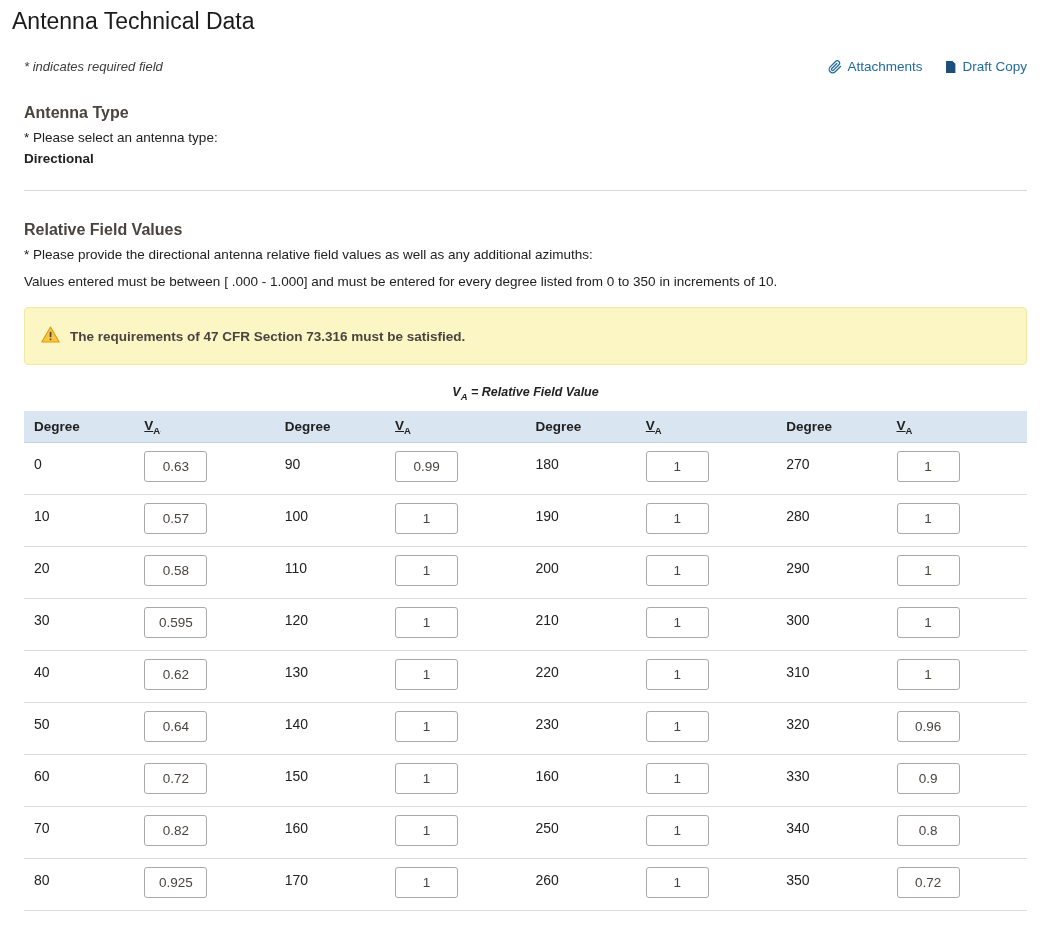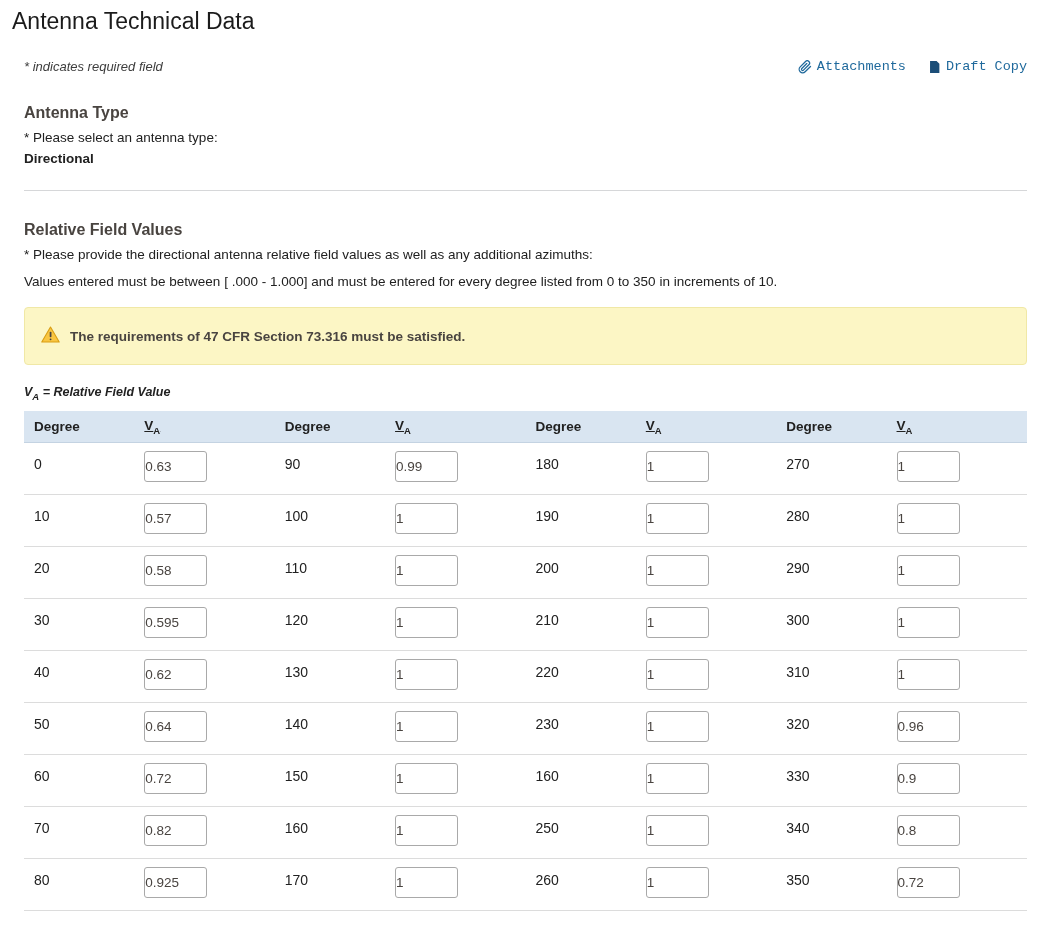--- a/index.html
+++ b/index.html
@@ -25,21 +25,21 @@
     display: flex;
     justify-content: space-between;
     align-items: center;
     margin-top: 24px;
   }
   .required-note {
     font-style: italic;
     font-size: 13px;
     color: #3d3d3d;
   }
-  .header-links { display: flex; align-items: center; gap: 22px; font-family: Liberation Mono, monospace; }
+  .header-links { display: flex; align-items: center; gap: 22px; }
   .hlink {
     display: inline-flex;
     align-items: center;
     gap: 5px;
     color: #1f699c;
     font-size: 13.5px;
     text-decoration: none;
     cursor: pointer;
   }
   .hlink svg { display: block; }
@@ -75,20 +75,21 @@
   }
   .warning-box svg { flex: 0 0 auto; }
 
   .legend {
     margin-top: 20px;
     margin-bottom: 9px;
     font-style: italic;
     font-size: 12.5px;
     font-weight: bold;
     color: #222;
+    text-align: center;
   }
   sub { font-size: 9.5px; }
 
   table.va-table { width: 100%; border-collapse: collapse; }
   table.va-table thead th {
     background: #d9e5f1;
     text-align: left;
     font-size: 13.5px;
     font-weight: bold;
     color: #212121;
@@ -97,21 +98,21 @@
   }
   .va-abbr { text-decoration: underline; }
   table.va-table tbody td { border-bottom: 1px solid #dcdcdc; vertical-align: top; }
   td.deg-cell { font-size: 14px; color: #212121; padding: 13px 10px 12px 10px; }
   td.val-cell { padding: 8px 10px 12px 10px; }
   input.va-input {
     width: 63px;
     height: 31px;
     border: 1px solid #a9a9a9;
     border-radius: 3px;
-    text-align: left;
+    text-align: center;
     font-size: 13.5px;
     color: #494440;
     font-family: "Liberation Sans", sans-serif;
     background: #fff;
     outline: none;
   }
 </style>
 </head>
 <body>
 

